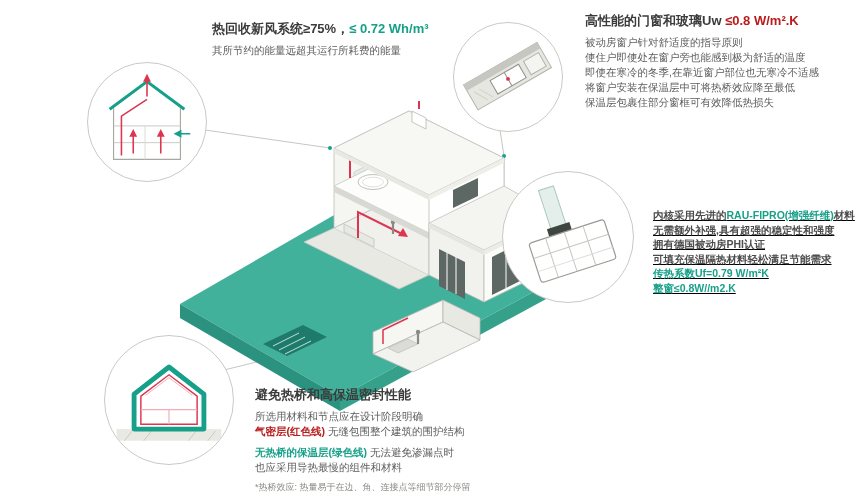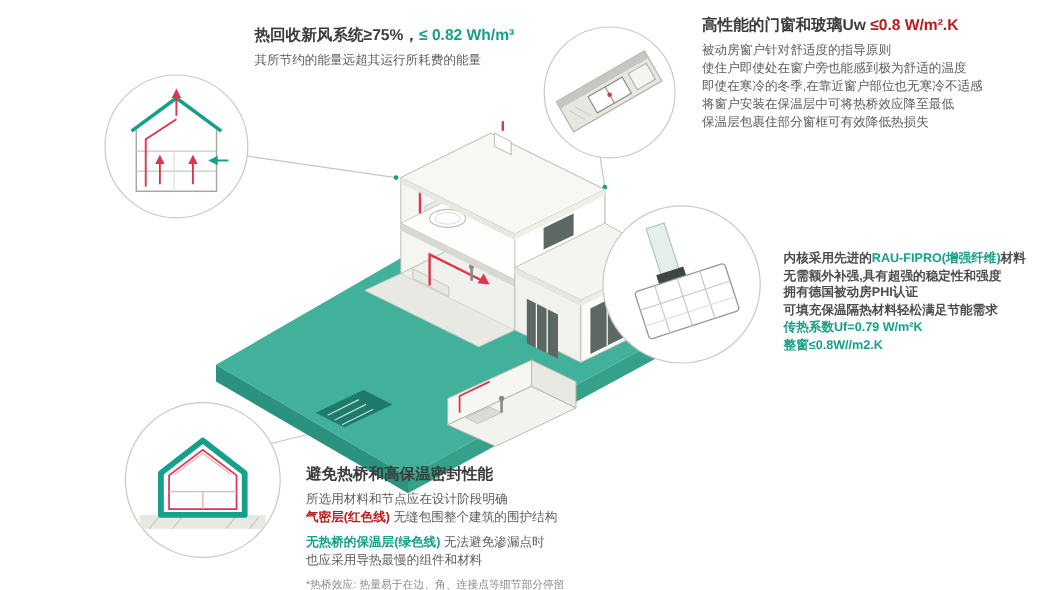--- a/index.html
+++ b/index.html
@@ -19,21 +19,21 @@
   .tb { position:absolute; z-index:4; }
   .tb .title { font-size:13px; font-weight:bold; color:#3b3b3b; white-space:nowrap; }
   .tb .body  { margin-top:5px; font-size:10.5px; color:#5d5d5d; line-height:15px; }
   .tb .ln    { white-space:nowrap; }
   .teal { color:#17a089; }
   .red  { color:#b91c1c; }
   .b    { font-weight:bold; }
 
   .tb-vent    { left:212px; top:20px;  width:270px; }
   .tb-windows { left:585px; top:12px;  width:275px; }
-  .tb-profile { left:653px; top:208px; width:210px; }
+  .tb-profile { left:653px; top:208px; width:210px;text-decoration:underline; }
   .tb-profile .body { margin-top:0; font-weight:bold; color:#4c4c4c; font-size:10.5px; line-height:14.5px; }
   .tb-thermal { left:255px; top:386px; width:340px; }
   .tb-thermal .spacer { height:6px; }
   .tb-thermal .footnote { margin-top:5px; font-size:9px; color:#8a8a86; white-space:nowrap; }
 </style>
 </head>
 <body>
 
 <div class="canvas">
 
@@ -193,21 +193,21 @@
       <path d="M30,60 L66,32 L102,60 L102,96 L30,96 Z" fill="#ffffff" stroke="#17a089" stroke-width="5" stroke-linejoin="round"></path>
       <path d="M37,62 L66,40 L95,62 L95,91 L37,91 Z" fill="none" stroke="#dd3550" stroke-width="1.5"></path>
       <line x1="37" y1="76" x2="95" y2="76" stroke="#f2aeb8" stroke-width="1.2"></line>
       <line x1="66" y1="76" x2="66" y2="91" stroke="#f2aeb8" stroke-width="1.2"></line>
       <path d="M42,61 L66,43 L90,61" fill="none" stroke="#f2aeb8" stroke-width="1"></path>
     </svg>
   </div>
 
   <div class="tb tb-vent">
     <div class="title">
-      <span>热回收新风系统≥75%，</span><span class="teal">≤ 0.82 Wh/m³</span>
+      <span>热回收新风系统≥75%，</span><span class="teal">≤ 0.72 Wh/m³</span>
     </div>
     <div class="body">
       <div class="ln">其所节约的能量远超其运行所耗费的能量</div>
     </div>
   </div>
 
   <div class="tb tb-windows">
     <div class="title">
       <span>高性能的门窗和玻璃Uw </span><span class="red">≤0.8 W/m².K</span>
     </div>

